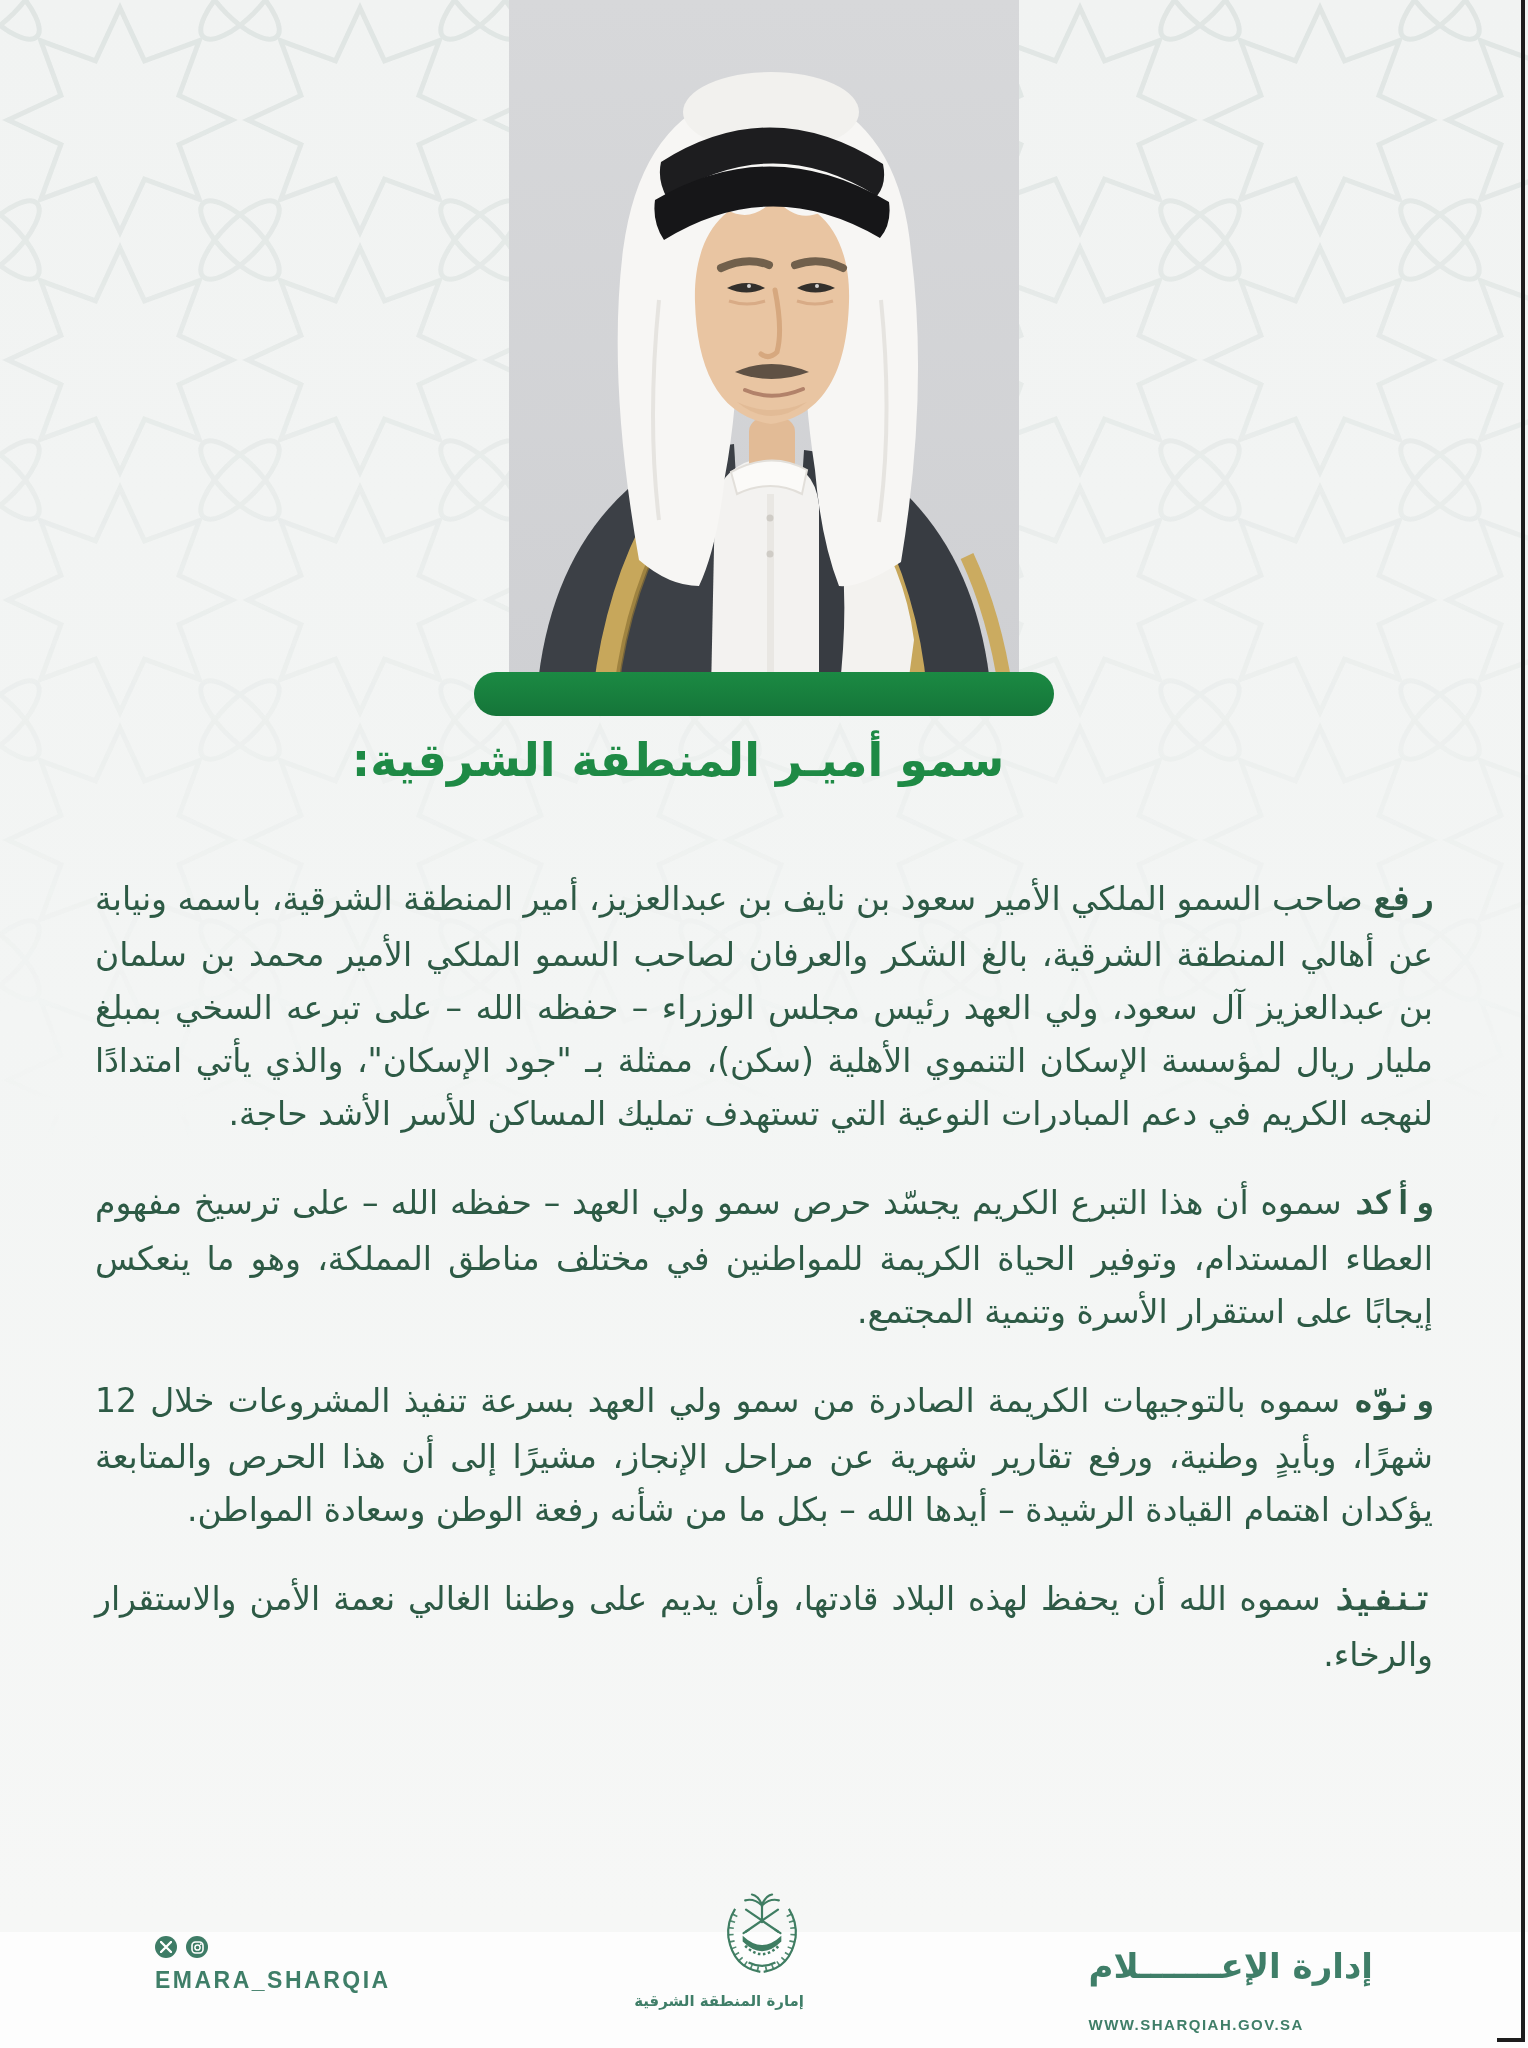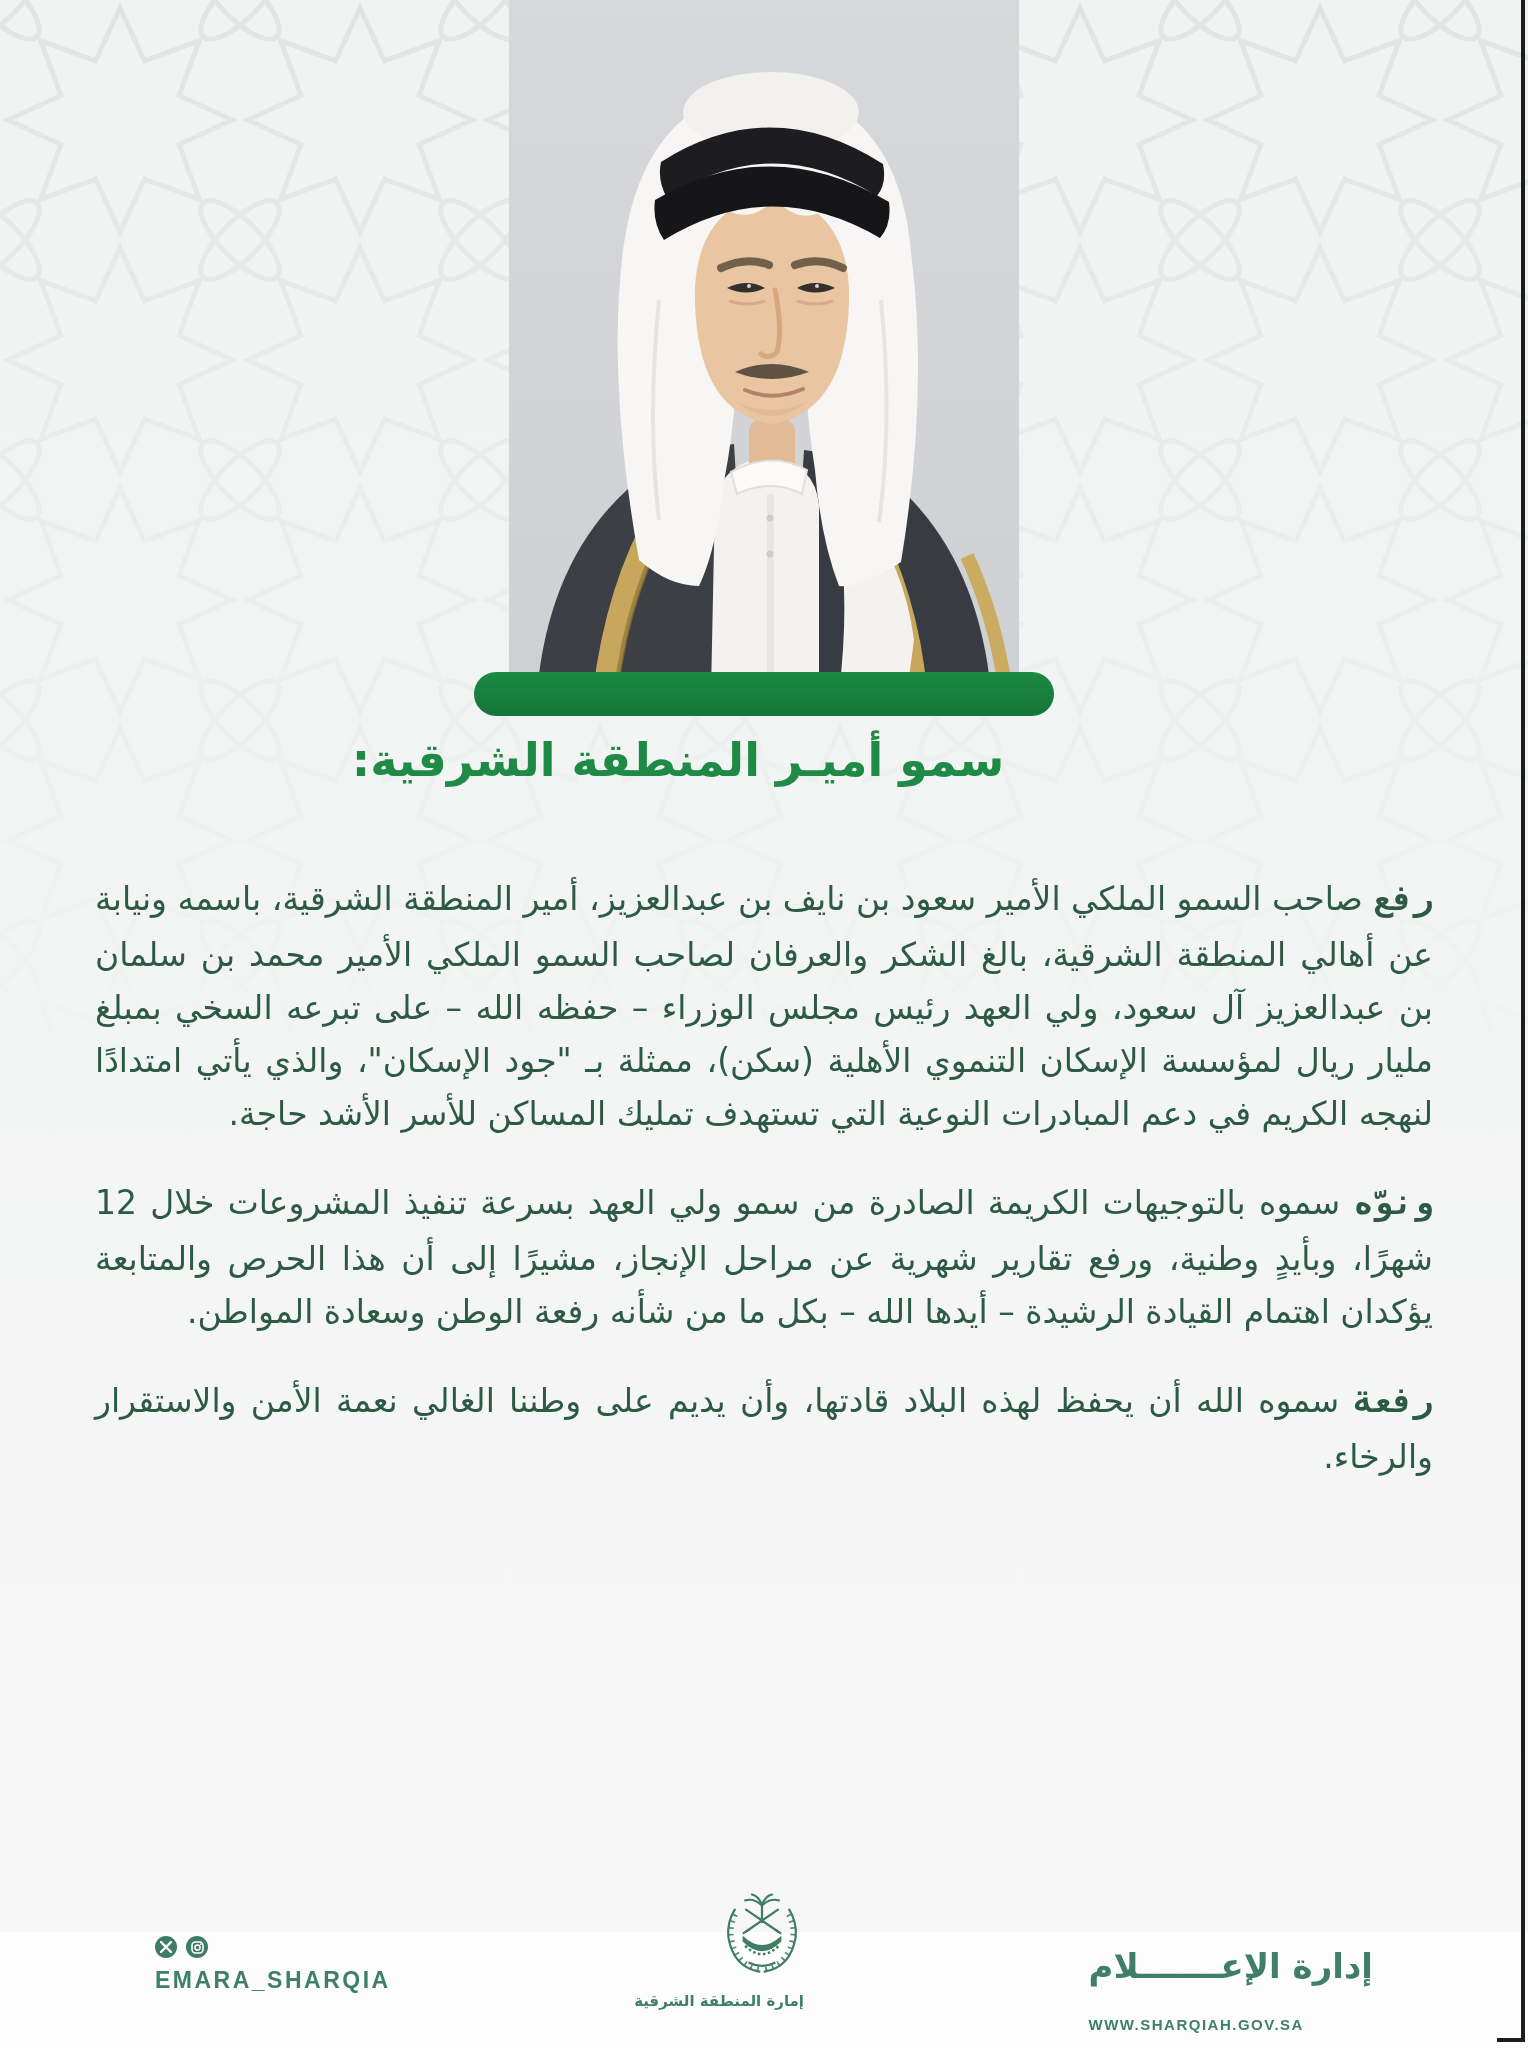--- a/index.html
+++ b/index.html
@@ -179,22 +179,23 @@
   </div>
 
   <div class="green-bar"></div>
 
   <div class="titles">
     <div class="title-main">سمو أميـر المنطقة الشرقية:</div>
   </div>
 
   <div class="article">
     <p><span class="lead">رفع</span> <span>صاحب السمو الملكي الأمير سعود بن نايف بن عبدالعزيز، أمير المنطقة الشرقية، باسمه ونيابة عن أهالي المنطقة الشرقية، بالغ الشكر والعرفان لصاحب السمو الملكي الأمير محمد بن سلمان بن عبدالعزيز آل سعود، ولي العهد رئيس مجلس الوزراء – حفظه الله – على تبرعه السخي بمبلغ مليار ريال لمؤسسة الإسكان التنموي الأهلية (سكن)، ممثلة بـ "جود الإسكان"، والذي يأتي امتدادًا لنهجه الكريم في دعم المبادرات النوعية التي تستهدف تمليك المساكن للأسر الأشد حاجة.</span></p>
+    <p><span class="lead">وأكد</span> <span>سموه أن هذا التبرع الكريم يجسّد حرص سمو ولي العهد – حفظه الله – على ترسيخ مفهوم العطاء المستدام، وتوفير الحياة الكريمة للمواطنين في مختلف مناطق المملكة، وهو ما ينعكس إيجابًا على استقرار الأسرة وتنمية المجتمع.</span></p>
     <p><span class="lead">ونوّه</span> <span>سموه بالتوجيهات الكريمة الصادرة من سمو ولي العهد بسرعة تنفيذ المشروعات خلال 12 شهرًا، وبأيدٍ وطنية، ورفع تقارير شهرية عن مراحل الإنجاز، مشيرًا إلى أن هذا الحرص والمتابعة يؤكدان اهتمام القيادة الرشيدة – أيدها الله – بكل ما من شأنه رفعة الوطن وسعادة المواطن.</span></p>
-    <p><span class="lead">رفعة</span> <span>سموه الله أن يحفظ لهذه البلاد قادتها، وأن يديم على وطننا الغالي نعمة الأمن والاستقرار والرخاء.</span></p>
+    <p><span class="lead">تنفيذ</span> <span>سموه الله أن يحفظ لهذه البلاد قادتها، وأن يديم على وطننا الغالي نعمة الأمن والاستقرار والرخاء.</span></p>
   </div>
 
   <div class="social">
     <div class="social-icons">
       <div class="icon-circle">
         <svg width="12" height="12" viewBox="0 0 12 12">
           <path d="M1,1 L11,11 M11,1 L1,11" stroke="#ffffff" stroke-width="2.4" stroke-linecap="round"></path>
         </svg>
       </div>
       <div class="icon-circle">

